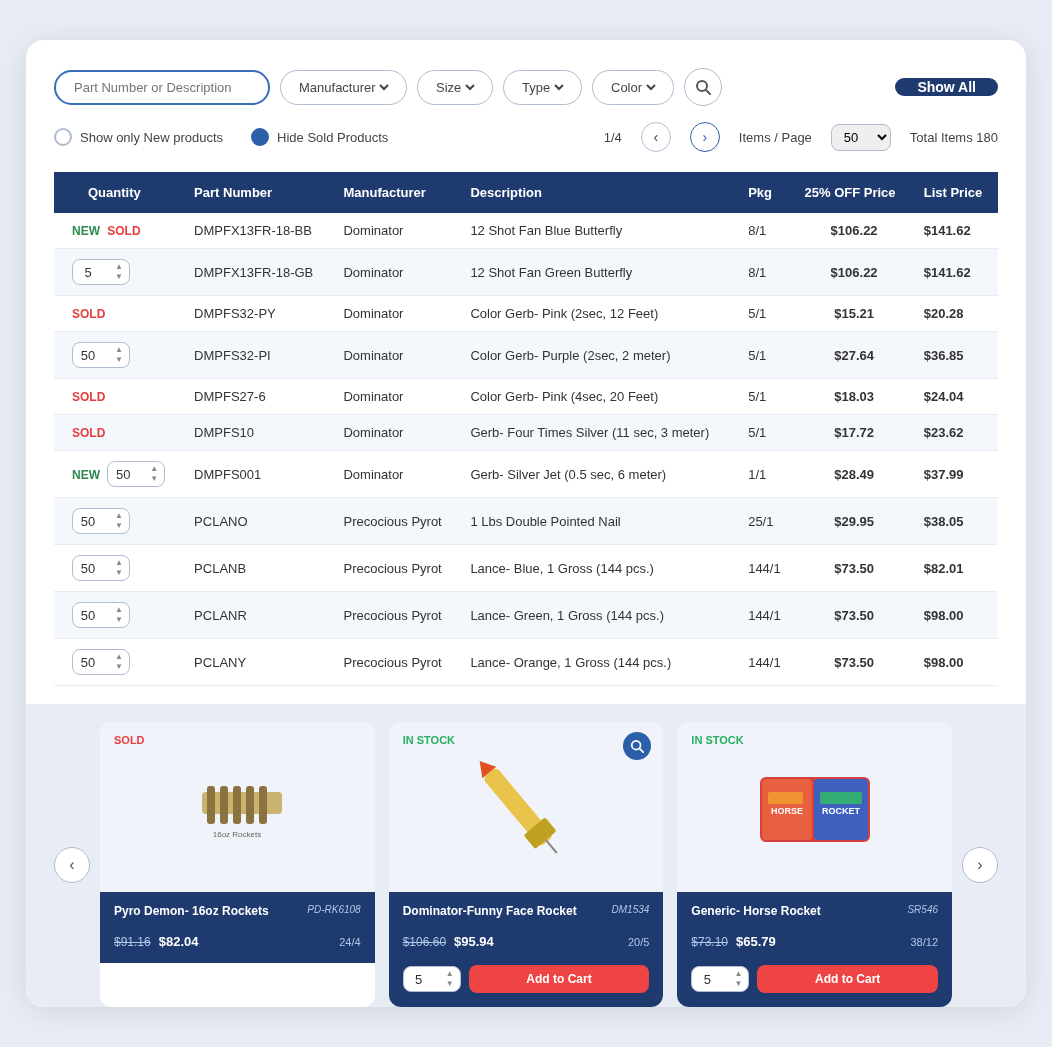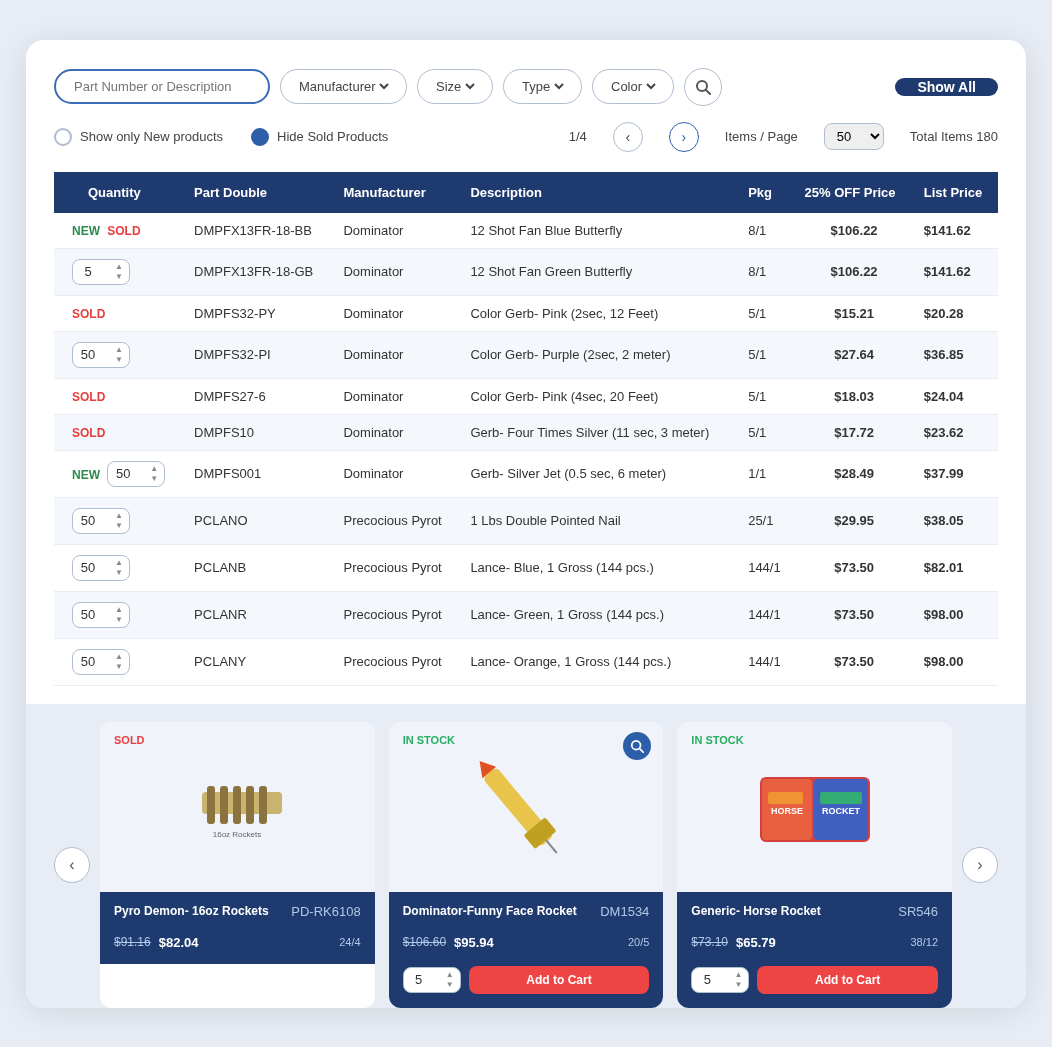--- a/index.html
+++ b/index.html
@@ -111,21 +111,21 @@
       width: 18px;
       height: 18px;
       border-radius: 50%;
       background: #2d5fa8;
       display: inline-block;
     }
     .pagination-area {
       margin-left: auto;
       display: flex;
       align-items: center;
-      gap: 26px;
+      gap: 19px;
       font-size: 13px;
       color: #444;
     }
     .page-info {
       font-weight: 500;
     }
     .nav-btn {
       width: 30px;
       height: 30px;
       border-radius: 50%;
@@ -319,24 +319,25 @@
       align-items: flex-start;
     }
     .card-title {
       color: #fff;
       font-size: 12px;
       font-weight: 600;
       flex: 1;
     }
     .card-part {
       color: #afc8e8;
-      font-size: 13px;
+      font-size: 10px;
       font-weight: 500;
       margin-left: 2px;
       white-space: nowrap;
+      font-style: italic;
     }
     .card-price-row {
       display: flex;
       align-items: center;
       gap: 8px;
     }
     .card-price-old {
       color: #afc8e8;
       font-size: 12px;
       text-decoration: line-through;
@@ -425,21 +426,21 @@
         <option>100</option>
       </select>
       <span>Total Items 180</span>
     </div>
   </div>
 
   <table class="data-table">
     <thead>
       <tr>
         <th>Quantity</th>
-        <th>Part Double</th>
+        <th>Part Number</th>
         <th>Manufacturer</th>
         <th>Description</th>
         <th>Pkg</th>
         <th>25% OFF Price</th>
         <th>List Price</th>
       </tr>
     </thead>
     <tbody id="table-body">
     <tr>
           <td><span class="badge-new">NEW</span>&nbsp;&nbsp;<span class="badge-sold">SOLD</span></td>

